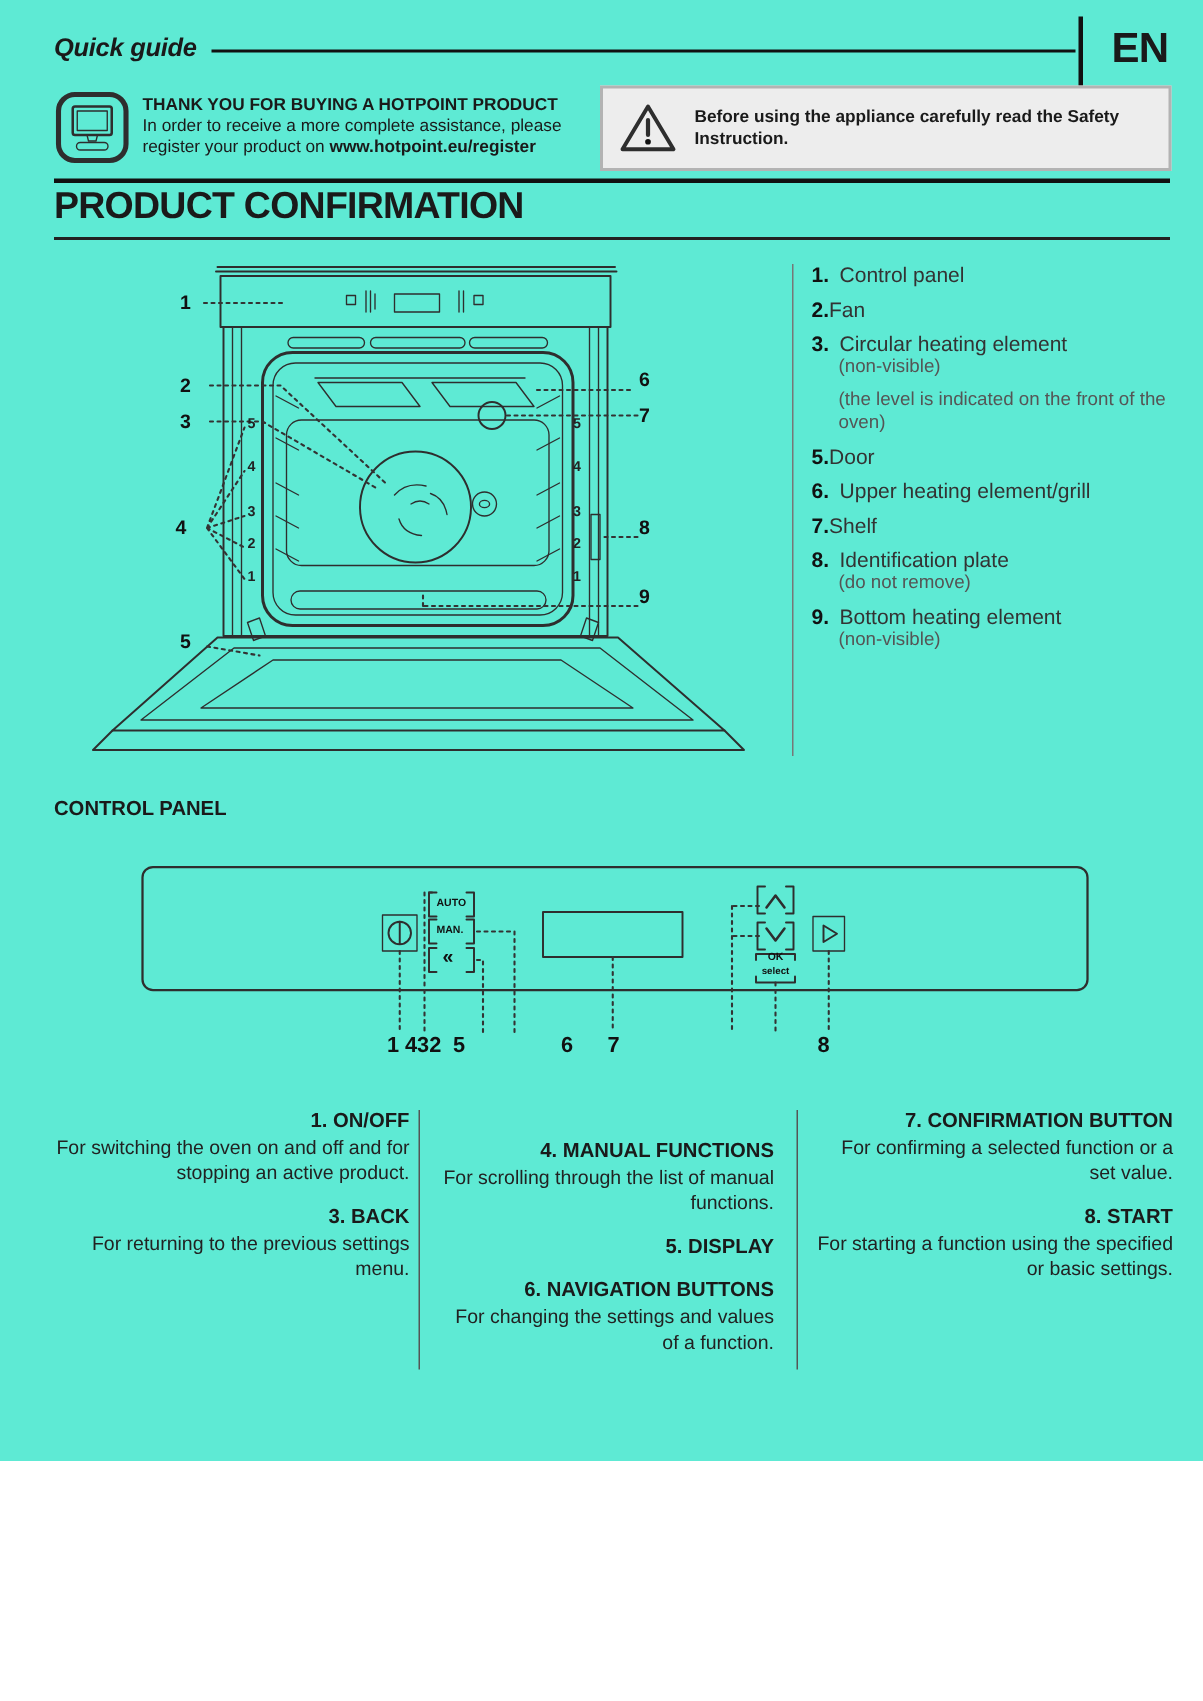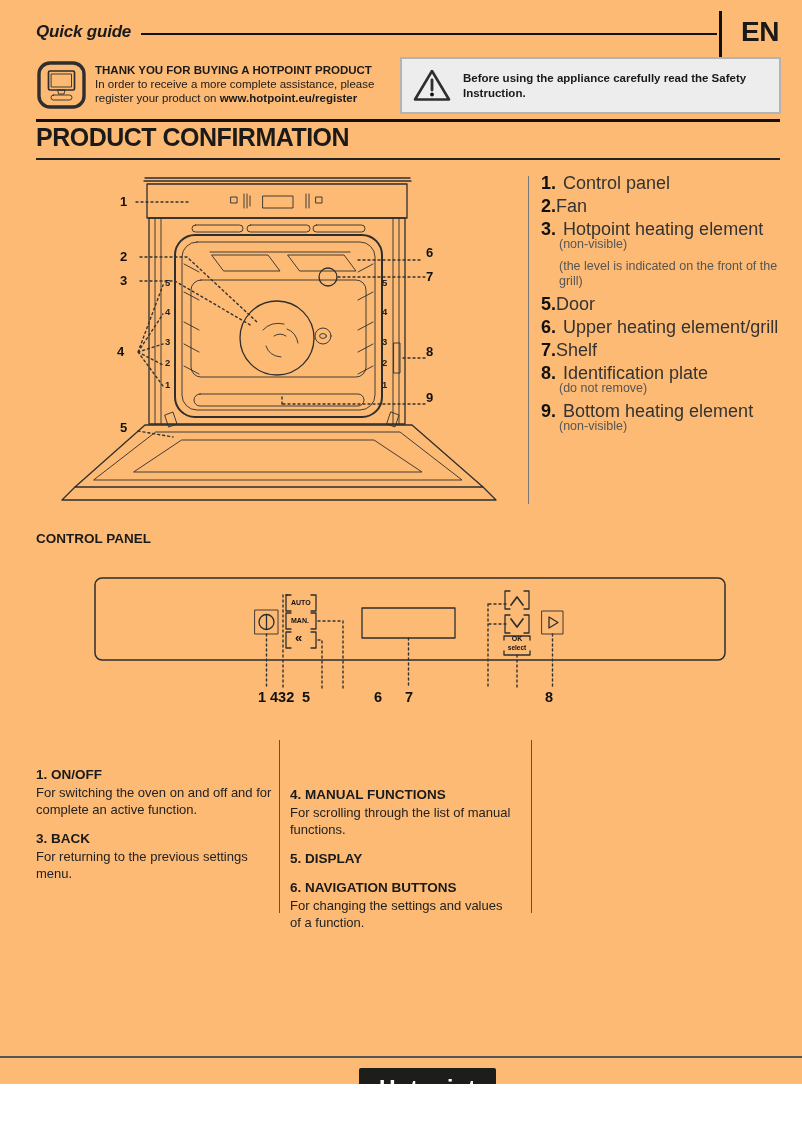--- a/index.html
+++ b/index.html
@@ -1,16 +1,16 @@
 <!DOCTYPE html>
 <html><head>
 <meta charset="utf-8">
 <style>
   html,body{margin:0;padding:0;background:#fff;}
-  .page{position:relative;width:802px;height:1084px;background:#fdba74;overflow:hidden;
+  .page{position:relative;width:802px;height:974px;background:#5eead4;overflow:hidden;
         font-family:"Liberation Sans",sans-serif;color:#1a1a1a;}
   .abs{position:absolute;}
 
   
   .qg{left:36px;top:22px;font-size:17px;font-weight:bold;font-style:italic;letter-spacing:-0.2px;}
   .hrule{left:141px;top:33px;width:576px;height:2px;background:#111;}
   .vbar{left:719px;top:11px;width:3px;height:47px;background:#111;}
   .lang{left:741px;top:16px;font-size:28px;font-weight:bold;letter-spacing:-0.5px;}
 
   
@@ -27,33 +27,33 @@
 
   
   .ovensvg{left:60px;top:168px;}
   .co{position:absolute;font-weight:bold;font-size:13px;color:#111;line-height:13px;}
   .shelf{position:absolute;font-weight:bold;font-size:9.5px;color:#222;line-height:10px;}
 
   
   .plist-sep{left:528px;top:176px;height:328px;width:0;border-left:1.5px solid #777;}
   .plist{left:541px;top:175px;width:242px;}
   .part{margin-bottom:7px;}
-  .part-main{font-size:18px;line-height:16px;color:#333;}
+  .part-main{font-size:14px;line-height:16px;color:#333;}
   .part-main .num{font-weight:bold;color:#111;}
   .part-main .gap{margin-left:7px;}
   .part-note{font-size:12.5px;line-height:15px;margin-left:18px;color:#555;}
 
   
   .cp-title{left:36px;top:531px;font-size:13.5px;font-weight:bold;}
   .cpsvg{left:90px;top:570px;}
   .cp-lab{position:absolute;font-weight:bold;color:#111;}
   .pco{position:absolute;top:689px;font-weight:bold;font-size:14.5px;color:#111;}
 
   
-  .col{position:absolute;top:767px;}
+  .col{position:absolute;top:739px;text-align:right;}
   .col1{left:36px;width:237px;}
   .col2{left:290px;width:226px;margin-top:20px;}
   .col3{left:542px;width:240px;}
   .col h3{margin:0 0 2px 0;font-size:13.5px;line-height:16px;}
   .col p{margin:0 0 13px 0;font-size:13px;line-height:16.5px;color:#222;}
   .cdiv1{left:279px;top:740px;height:173px;width:0;border-left:1.2px solid #555;}
   .cdiv2{left:531px;top:740px;height:173px;width:0;border-left:1.2px solid #555;}
 
   
   .frule{left:0;top:1056px;width:802px;height:1.5px;background:#555;}
@@ -182,25 +182,25 @@
   <div class="abs plist">
     <div class="part">
         <div class="part-main"><span class="num">1.</span><span class="gap">Control panel</span></div>
         <div class="part-note"></div>
       </div>
     <div class="part">
         <div class="part-main"><span class="num">2.</span><span>Fan</span></div>
         <div class="part-note"></div>
       </div>
     <div class="part">
-        <div class="part-main"><span class="num">3.</span><span class="gap">Hotpoint heating element</span></div>
+        <div class="part-main"><span class="num">3.</span><span class="gap">Circular heating element</span></div>
         <div class="part-note">(non-visible)</div>
       </div>
     <div class="part">
-        <div class="part-note">(the level is indicated on the front of the grill)</div>
+        <div class="part-note">(the level is indicated on the front of the oven)</div>
       </div>
     <div class="part">
         <div class="part-main"><span class="num">5.</span><span>Door</span></div>
         <div class="part-note"></div>
       </div>
     <div class="part">
         <div class="part-main"><span class="num">6.</span><span class="gap">Upper heating element/grill</span></div>
         <div class="part-note"></div>
       </div>
     <div class="part">
@@ -260,30 +260,36 @@
 
   <span class="pco" style="left:258px;">1</span>
   <span class="pco" style="left:270px;">432</span>
   <span class="pco" style="left:302px;">5</span>
   <span class="pco" style="left:374px;">6</span>
   <span class="pco" style="left:405px;">7</span>
   <span class="pco" style="left:545px;">8</span>
 
   <div class="col col1">
     <h3>1. ON/OFF</h3>
-    <p>For switching the oven on and off and for complete an active function.</p>
+    <p>For switching the oven on and off and for stopping an active product.</p>
     <h3>3. BACK</h3>
     <p>For returning to the previous settings menu.</p>
   </div>
   <div class="abs cdiv1"></div>
   <div class="col col2">
     <h3>4. MANUAL FUNCTIONS</h3>
     <p>For scrolling through the list of manual functions.</p>
     <h3 style="margin-bottom:13px;">5. DISPLAY</h3>
     <h3>6. NAVIGATION BUTTONS</h3>
     <p>For changing the settings and values of a function.</p>
   </div>
   <div class="abs cdiv2"></div>
+  <div class="col col3">
+    <h3>7. CONFIRMATION BUTTON</h3>
+    <p>For confirming a selected function or a set value.</p>
+    <h3>8. START</h3>
+    <p>For starting a function using the specified or basic settings.</p>
+  </div>
 
   <div class="abs frule"></div>
   <div class="abs logo">Hotpoint</div>
 
 </div>
 
 </body></html>

